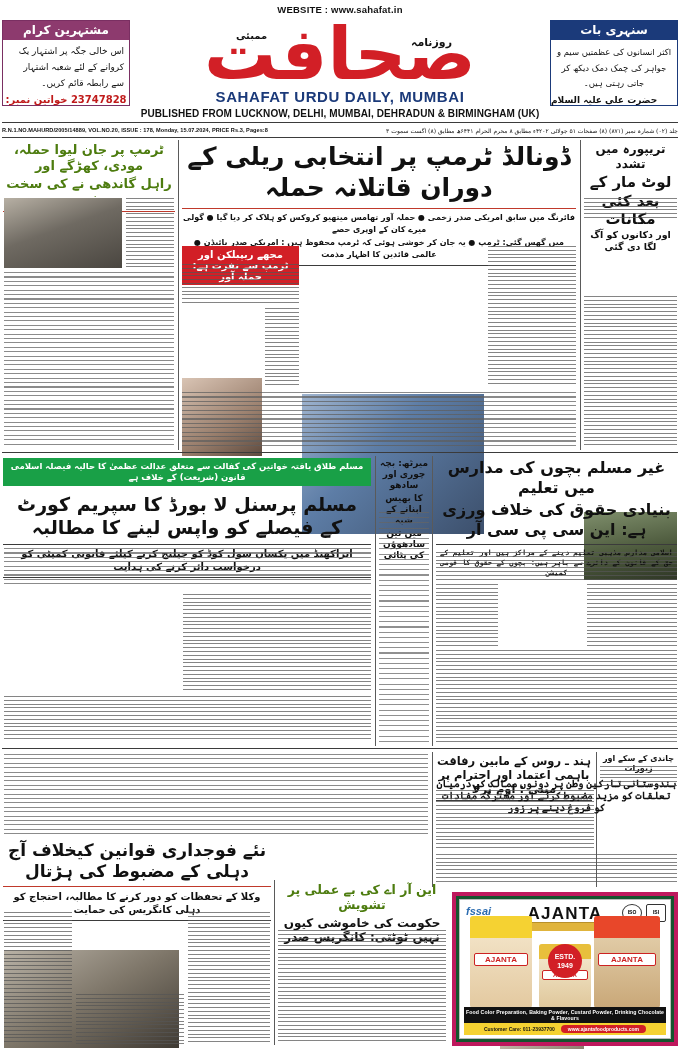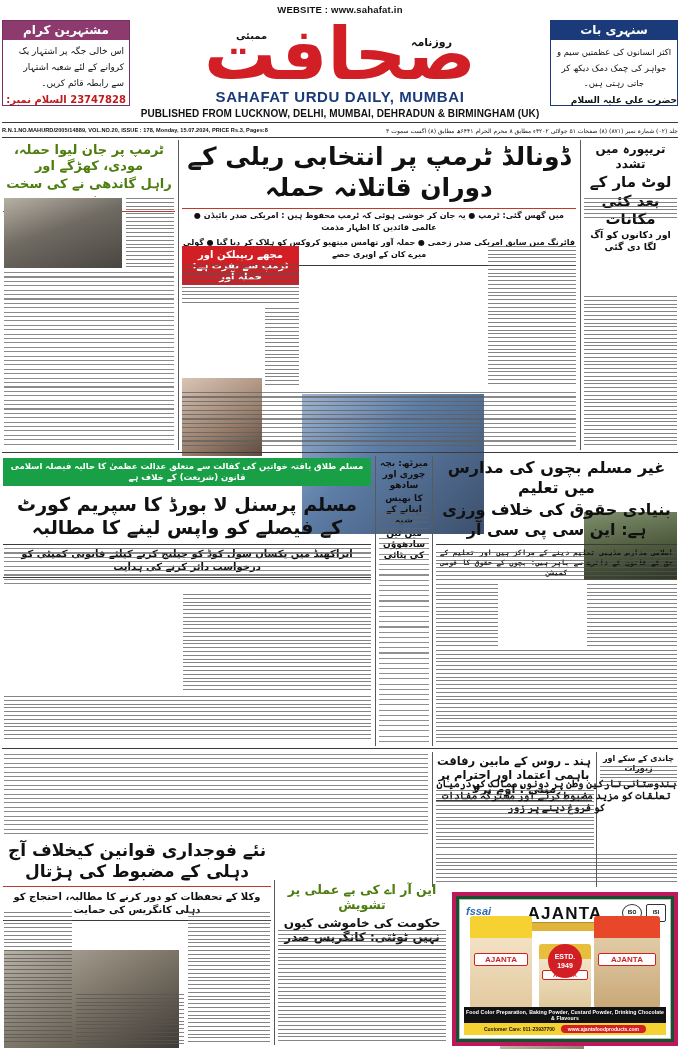--- a/index.html
+++ b/index.html
@@ -66,21 +66,21 @@
     position:absolute; right:2px; top:20px; width:128px; height:86px;
     border:1px solid #1b3a7a; background:#fff;
   }
   .ad-box-right .cap {
     background:#1b3a7a; color:#fff; text-align:center;
     font-size:12px; font-weight:bold; padding:2px 0 3px;
     font-family:"DejaVu Sans", sans-serif; direction:rtl;
   }
   .ad-box-right .body { padding:5px 5px 0; direction:rtl; text-align:center;
     font-size:8.5px; line-height:1.85; color:#111; font-family:"DejaVu Sans", sans-serif; }
-  .ad-box-right .src { text-align:right; margin-top:3px; font-weight:bold;
+  .ad-box-right .src { text-align:left; margin-top:3px; font-weight:bold;
     font-size:9px; direction:rtl; color:#111; font-family:"DejaVu Sans", sans-serif;}
 
   .masthead { position:absolute; left:140px; right:140px; top:16px; height:92px; text-align:center; }
   .masthead .logo {
     color:#d21f26; font-size:72px; line-height:76px; font-weight:bold;
     direction:rtl; font-family:"DejaVu Sans", sans-serif; letter-spacing:-2px;
     white-space:nowrap;
   }
   .masthead .roznama {
     position:absolute; right:88px; top:20px; color:#111; font-size:11px;
@@ -190,21 +190,21 @@
 
 <div class="page">
 
   <div class="website-line">WEBSITE : www.sahafat.in</div>
 
   <div class="ad-box-left">
     <div class="cap">مشتہرین کرام</div>
     <div class="body">اس خالی جگہ پر اشتہار یک کروانے کے لئے شعبہ اشتہار سے رابطہ قائم کریں۔</div>
     <div class="tel">
       <span>23747828</span>
-      <span>السلام نمبر:</span>
+      <span>خواتین نمبر:</span>
     </div>
   </div>
 
   <div class="masthead">
     <div class="roznama">روزنامہ</div>
     <div class="mumbai-ur">ممبئی</div>
     <div class="logo urdu">صحافت</div>
     <div class="eng-title">SAHAFAT URDU DAILY, MUMBAI</div>
   </div>
 
@@ -231,22 +231,22 @@
     <div class="hl red" style="font-size:13px;margin-top:2px;">راہل گاندھی نے کی سخت مذمت</div>
     <div class="hrule-red" style="margin-top:4px;"></div>
   </div>
   <div class="blk photo p-leaders" style="left:4px;top:198px;width:118px;height:70px;"></div>
   <div class="blk lines dense" style="left:126px;top:198px;width:48px;height:70px;"></div>
   <div class="blk lines" style="left:4px;top:272px;width:170px;height:175px;"></div>
 
   <div class="blk" style="left:182px;top:142px;width:394px;">
     <div class="hl" style="font-size:25px;letter-spacing:-.4px;">ڈونالڈ ٹرمپ پر انتخابی ریلی کے دوران قاتلانہ حملہ</div>
     <div class="hrule-red" style="margin-top:5px;"></div>
+    <div class="hl" style="font-size:8px;line-height:1.5;margin-top:3px;font-weight:bold;">فائرنگ میں سابق امریکی صدر زخمی ● حملہ آور تھامس میتھیو کروکس کو ہلاک کر دیا گیا ● گولی میرے کان کے اوپری حصے</div>
     <div class="hl" style="font-size:8px;line-height:1.5;margin-top:1px;font-weight:bold;">میں گھس گئی: ٹرمپ ● یہ جان کر خوشی ہوئی کہ ٹرمپ محفوظ ہیں : امریکی صدر بائیڈن ● عالمی قائدین کا اظہار مذمت</div>
-    <div class="hl" style="font-size:8px;line-height:1.5;margin-top:3px;font-weight:bold;">فائرنگ میں سابق امریکی صدر زخمی ● حملہ آور تھامس میتھیو کروکس کو ہلاک کر دیا گیا ● گولی میرے کان کے اوپری حصے</div>
     <div class="hrule-thin" style="margin-top:4px;"></div>
   </div>
 
   <div class="blk redbar" style="left:182px;top:246px;width:117px;">مجھے ریپبلکن اور ٹرمپ سے نفرت ہے: حملہ آور</div>
   <div class="blk lines dense" style="left:182px;top:264px;width:117px;height:42px;"></div>
   <div class="blk photo p-face" style="left:182px;top:308px;width:80px;height:78px;"></div>
   <div class="blk lines dense" style="left:265px;top:308px;width:34px;height:78px;"></div>
 
   <div class="blk photo p-trump" style="left:302px;top:246px;width:182px;height:140px;"></div>
 

